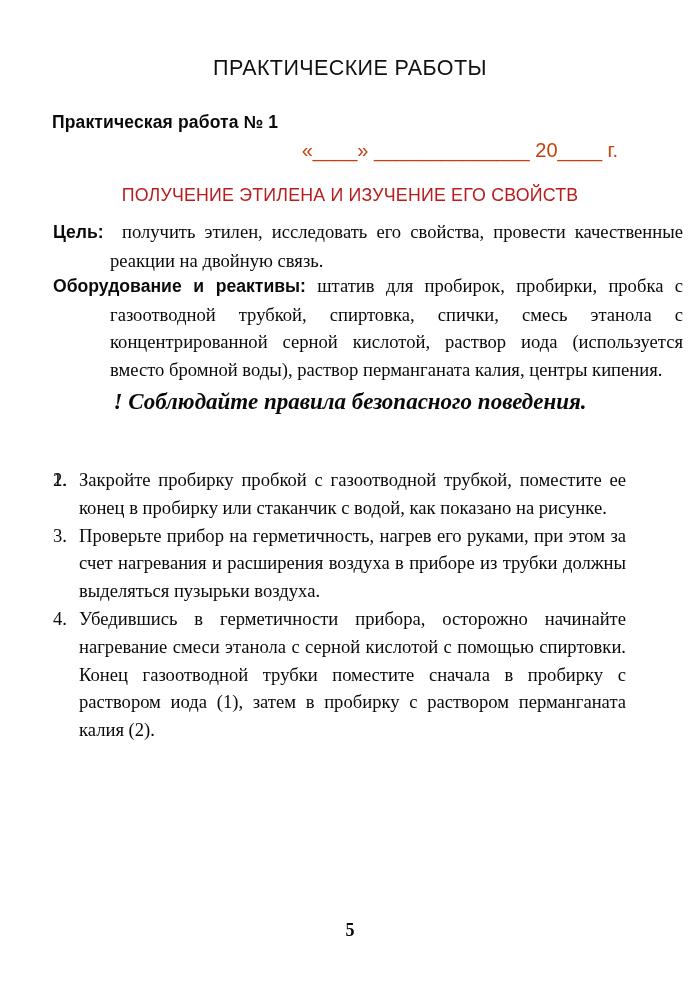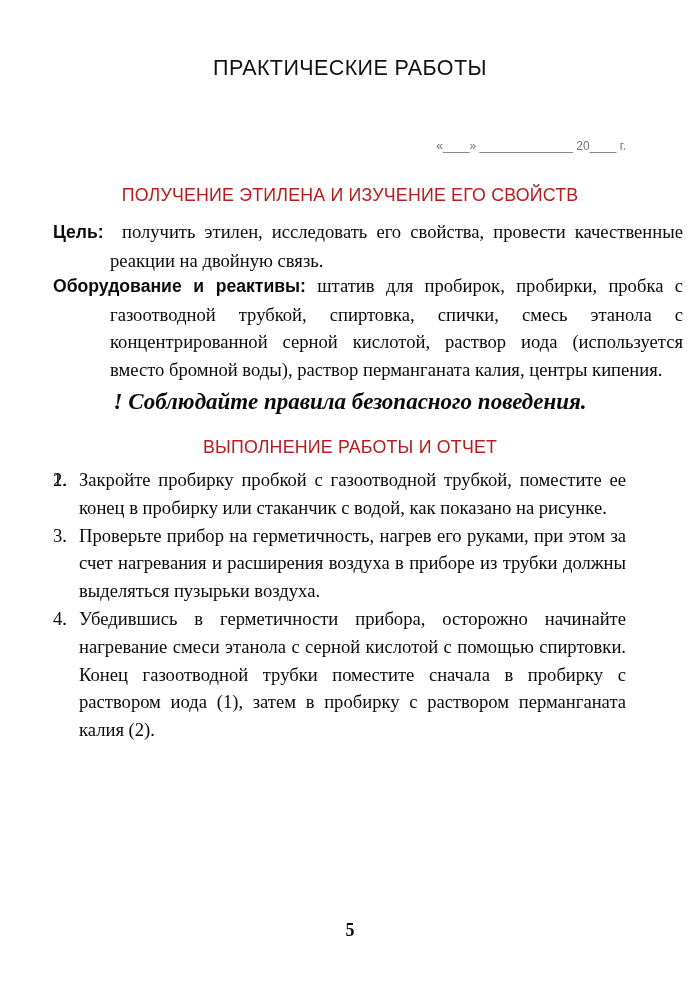--- a/index.html
+++ b/index.html
@@ -44,26 +44,26 @@
     top: 112px;
     font-family: "Liberation Sans", sans-serif;
     font-weight: 700;
     font-size: 17.5px;
     letter-spacing: 0.15px;
     color: #0a0a0a;
   }
 
   .date-line {
     position: absolute;
-    right: 74px;
+    right: 82px;
     top: 139px;
     font-family: "Liberation Sans", sans-serif;
     font-weight: 400;
-    font-size: 12px;
-    color: #737373;
+    font-size: 20px;
+    color: #c2410c;
     white-space: pre;
   }
 
   .section-title {
     position: absolute;
     left: 0; right: 0;
     text-align: center;
     font-family: "Liberation Sans", sans-serif;
     font-weight: 400;
     font-size: 17.8px;
@@ -148,36 +148,36 @@
     color: #0a0a0a;
   }
 </style>
 </head>
 <body>
 
 <div class="page">
 
   <div class="main-title">ПРАКТИЧЕСКИЕ РАБОТЫ</div>
 
+  <div class="work-label">Практическая работа № 1</div>
 
   <div class="date-line">«____» ______________ 20____ г.</div>
 
   <div class="section-title t1">ПОЛУЧЕНИЕ ЭТИЛЕНА И ИЗУЧЕНИЕ ЕГО СВОЙСТВ</div>
 
   <div class="defblock" id="equip-block">
     <span class="hang lbl">Оборудование и реактивы:</span><span>&nbsp;</span><span class="body">штатив для пробирок, пробирки, пробка с газоотводной трубкой, спиртовка, спички, смесь этанола с концентрированной серной кислотой, раствор иода (используется вместо бромной воды), раствор перманганата калия, центры кипения.</span>
   </div>
 
   <div class="defblock" id="goal-block">
     <span class="hang lbl">Цель:</span><span>&nbsp;&nbsp;</span><span class="body">получить этилен, исследовать его свойства, провести качественные реакции на двойную связь.</span>
   </div>
 
   <div class="safety">! Соблюдайте правила безопасного поведения.</div>
 
-  <div class="section-title t2">ВЫПОЛНЕНИЕ РАБОТЫ И ОТЧЕТ</div>
 
   <div class="steps">
 
     <div class="step">
       <span class="num">1.</span>
     </div>
 
     <div class="step">
       <span class="num">2.</span>
       <p class="para">Закройте пробирку пробкой с газоотводной трубкой, поместите ее конец в пробирку или стаканчик с водой, как показано на рисунке.</p>

